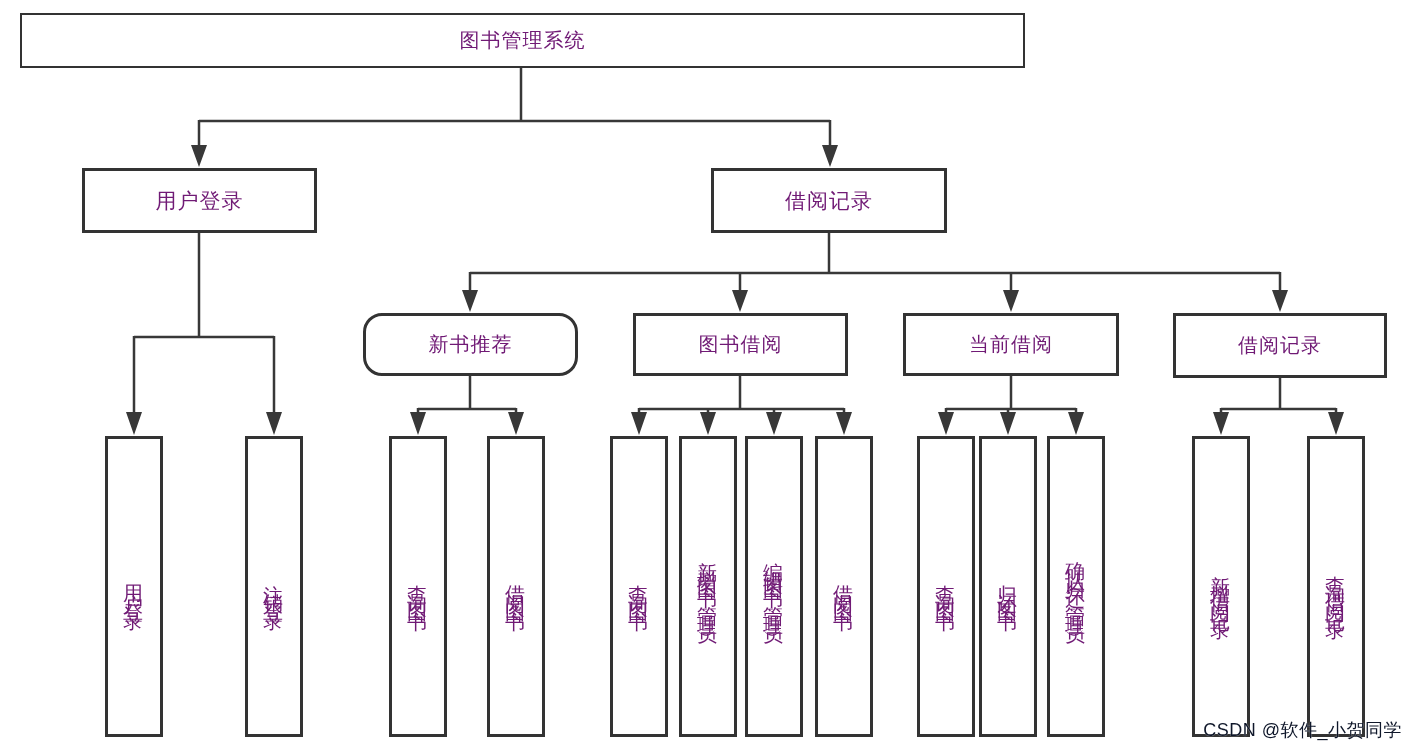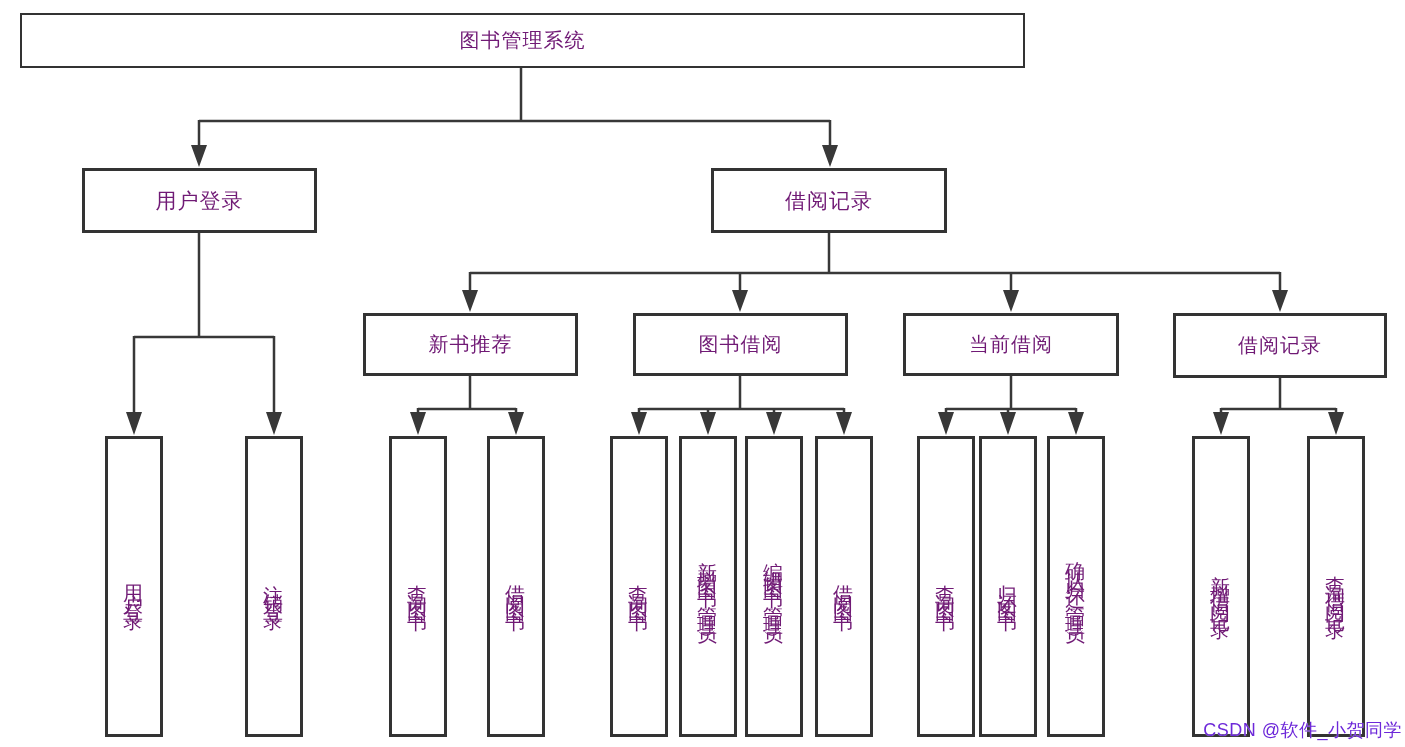--- a/index.html
+++ b/index.html
@@ -36,21 +36,21 @@
     text-orientation: mixed;
     letter-spacing: 9px;
     white-space: normal;
   }
   
   .n-root   { left: 20px;  top: 13px;  width: 1005px; height: 55px; border-width: 2px; }
   
   .n-l2-0   { left: 82px;  top: 168px; width: 235px; height: 65px; font-size: 21px; }
   .n-l2-1   { left: 711px; top: 168px; width: 236px; height: 65px; font-size: 21px; }
   
-  .n-l3-0   { left: 363px;  top: 313px; width: 215px; height: 63px; }
+  .n-l3-0   { left: 363px;  top: 313px; width: 215px; height: 63px; border-radius: 19px; }
   .n-l3-1   { left: 633px;  top: 313px; width: 215px; height: 63px; }
   .n-l3-2   { left: 903px;  top: 313px; width: 216px; height: 63px; }
   .n-l3-3   { left: 1173px; top: 313px; width: 214px; height: 65px; }
   
   .leaf     { top: 436px; width: 58px; height: 301px; }
   .n-l4-0   { left: 105px;  }
   .n-l4-1   { left: 245px;  }
   .n-l4-2   { left: 389px;  }
   .n-l4-3   { left: 487px;  }
   .n-l4-4   { left: 610px;  }
@@ -60,21 +60,21 @@
   .n-l4-8   { left: 917px;  }
   .n-l4-9   { left: 979px;  }
   .n-l4-10  { left: 1047px; }
   .n-l4-11  { left: 1192px; }
   .n-l4-12  { left: 1307px; }
   .watermark {
     position: absolute;
     right: 3px;
     bottom: 5px;
     font-size: 18px;
-    color: #6d28d9;
+    color: #0f172a;
     z-index: 3;
     letter-spacing: 0.5px;
     text-shadow: 0 0 1px rgba(255,255,255,0.9);
   }
 </style>
 </head>
 <body>
 
 <div class="canvas">
 

